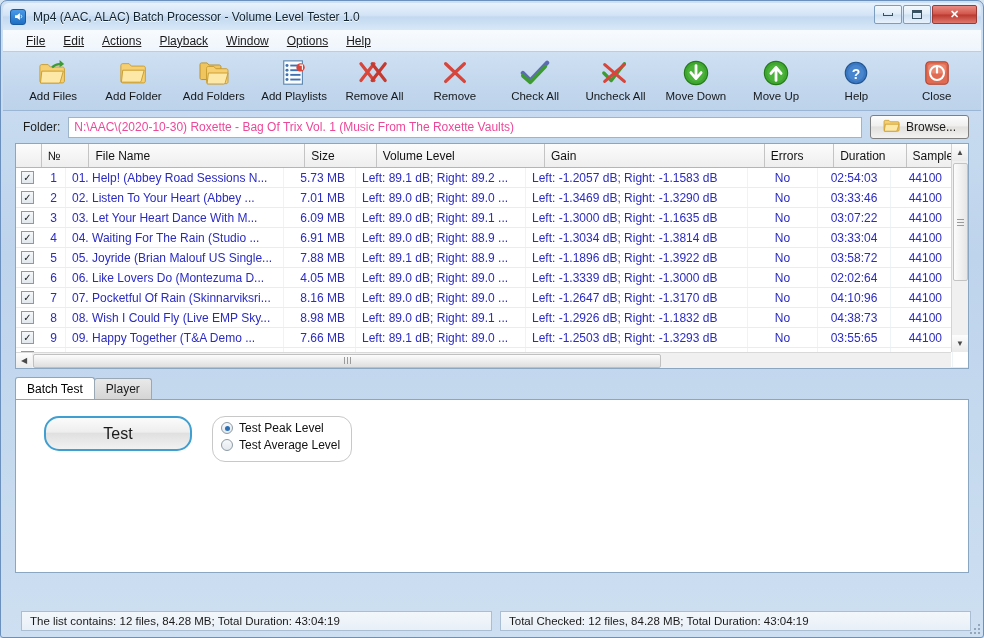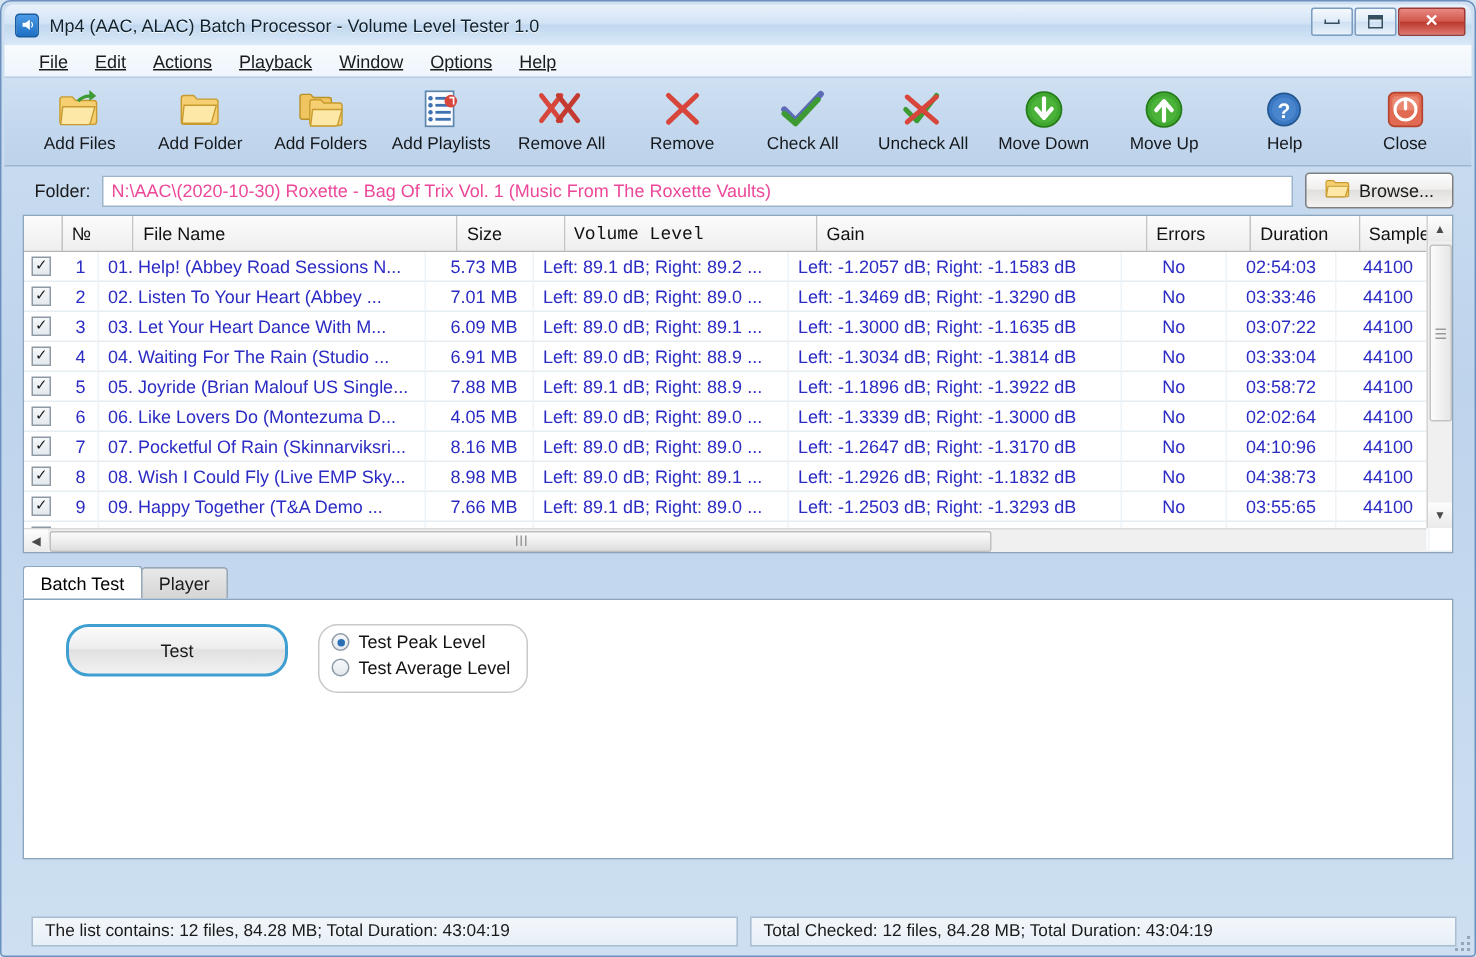--- a/index.html
+++ b/index.html
@@ -204,21 +204,21 @@
   .c-vol  { width: 170px; }
   .c-gain { width: 222px; }
   .c-err  { width: 70px; justify-content: center; }
   .c-dur  { width: 73px; justify-content: center; }
   .c-samp { width: 62px; justify-content: flex-end; padding-right: 10px;}
 
   .hdr-chk { width: 26px; }
   .hdr-no { width: 48px; justify-content: flex-start; }
   .hdr-name { width: 218px; }
   .hdr-size { width: 72px; }
-  .hdr-vol { width: 170px; font-family: Liberation Mono, monospace; }
+  .hdr-vol { width: 170px; }
   .hdr-gain { width: 222px; }
   .hdr-err { width: 70px; }
   .hdr-dur { width: 73px; }
   .hdr-samp { width: 62px; }
 
   
   #vscroll {
     position: absolute;
     right: 0; top: 0; bottom: 16px;
     width: 17px;
@@ -302,21 +302,21 @@
     position: relative;
     padding: 16px 0 0 28px;
     display: flex; align-items: flex-start; gap: 20px;
   }
   #test-btn {
     width: 148px; height: 35px;
     border: 2px solid #3f9fd0;
     border-radius: 15px;
     background: linear-gradient(to bottom, #fbfbfb 0%, #eeeeee 45%, #e0e0e0 50%, #f2f2f2 100%);
     display: flex; align-items: center; justify-content: center;
-    font-size: 12px; color: #1a1a1a;
+    font-size: 16px; color: #1a1a1a;
   }
   #radio-group {
     width: 140px; height: 46px;
     border: 1px solid #c8c8c8;
     border-radius: 13px;
     background: #fff;
     padding: 4px 0 0 8px;
     display: flex; flex-direction: column; gap: 3px;
   }
   .radio-row { display: flex; align-items: center; gap: 6px; font-size: 12px; color: #121212; }

